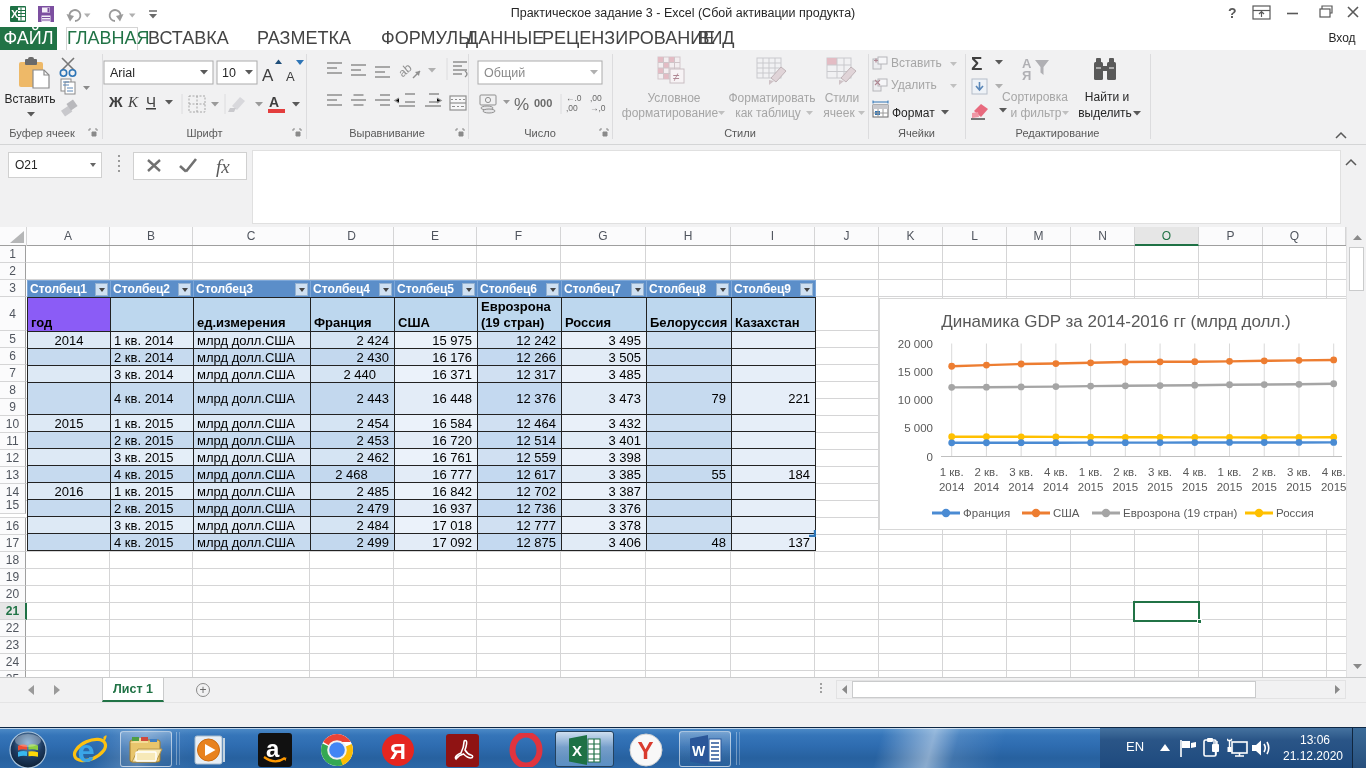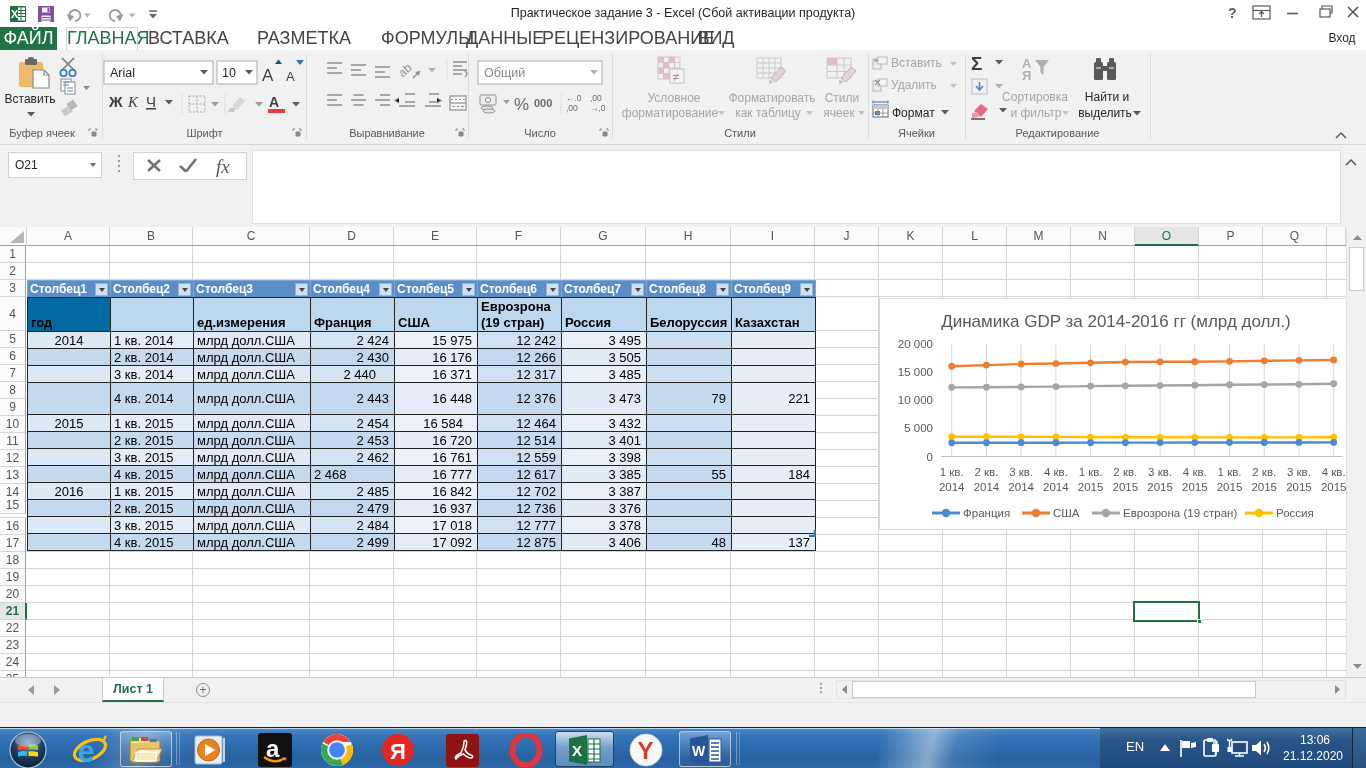--- a/index.html
+++ b/index.html
@@ -533,21 +533,21 @@
               <span style="position:absolute;left:2.5px;top:4px;width:0;height:0;border-left:3.5px solid transparent;border-right:3.5px solid transparent;border-top:4px solid #444"></span>
             </span></td>
           <td style="background:#5b8ec9;position:relative">Столбец8<span style="position:absolute;right:2px;top:2px;width:13px;height:13px;background:#cfe0f1;border:1px solid #96b3d2;display:inline-block">
               <span style="position:absolute;left:2.5px;top:4px;width:0;height:0;border-left:3.5px solid transparent;border-right:3.5px solid transparent;border-top:4px solid #444"></span>
             </span></td>
           <td style="background:#5b8ec9;position:relative">Столбец9<span style="position:absolute;right:2px;top:2px;width:13px;height:13px;background:#cfe0f1;border:1px solid #96b3d2;display:inline-block">
               <span style="position:absolute;left:2.5px;top:4px;width:0;height:0;border-left:3.5px solid transparent;border-right:3.5px solid transparent;border-top:4px solid #444"></span>
             </span></td>
         </tr>
         <tr style="height:34px;font-weight:bold;vertical-align:bottom">
-          <td style="background:#0369a1;line-height:16px;">год</td>
+          <td style="background:#8b5cf6;line-height:16px;">год</td>
           <td style="background:#bdd7ee;line-height:16px;"></td>
           <td style="background:#bdd7ee;line-height:16px;">ед.измерения</td>
           <td style="background:#bdd7ee;line-height:16px;">Франция</td>
           <td style="background:#bdd7ee;line-height:16px;">США</td>
           <td style="background:#bdd7ee;line-height:16px;white-space:normal;">Еврозрона (19 стран)</td>
           <td style="background:#bdd7ee;line-height:16px;">Россия</td>
           <td style="background:#bdd7ee;line-height:16px;">Белоруссия</td>
           <td style="background:#bdd7ee;line-height:16px;">Казахстан</td>
         </tr>
         <tr style="height:17px">
@@ -592,21 +592,21 @@
           <td style="text-align:right;padding-right:5px;background:#c4d9f0">12 376</td>
           <td style="text-align:right;padding-right:5px;background:#e1ebf6">3 473</td>
           <td style="text-align:right;padding-right:5px;background:#c6daef">79</td>
           <td style="text-align:right;padding-right:5px;background:#e6eef8">221</td>
         </tr>
         <tr style="height:17px">
           <td style="text-align:center;background:#dde9f5">2015</td>
           <td style="background:#e4eef8">1 кв. 2015</td>
           <td style="background:#dfeaf6">млрд долл.США</td>
           <td style="text-align:right;padding-right:5px;background:#d5e4f3">2 454</td>
-          <td style="text-align:right;padding-right:14px;background:#ebf2fa">16 584</td>
+          <td style="text-align:right;padding-right:5px;background:#ebf2fa">16 584</td>
           <td style="text-align:right;padding-right:5px;background:#d0e0f2">12 464</td>
           <td style="text-align:right;padding-right:5px;background:#e9f0f9">3 432</td>
           <td style="text-align:right;padding-right:5px;background:#ccdef1"></td>
           <td style="text-align:right;padding-right:5px;background:#e6eef8"></td>
         </tr>
         <tr style="height:17px">
           <td style="text-align:center;background:#c6daef"></td>
           <td style="background:#c6daef">2 кв. 2015</td>
           <td style="background:#c6daef">млрд долл.США</td>
           <td style="text-align:right;padding-right:5px;background:#c3d8ee">2 453</td>
@@ -624,21 +624,21 @@
           <td style="text-align:right;padding-right:5px;background:#ebf2fa">16 761</td>
           <td style="text-align:right;padding-right:5px;background:#d0e0f2">12 559</td>
           <td style="text-align:right;padding-right:5px;background:#e9f0f9">3 398</td>
           <td style="text-align:right;padding-right:5px;background:#ccdef1"></td>
           <td style="text-align:right;padding-right:5px;background:#e6eef8"></td>
         </tr>
         <tr style="height:17px">
           <td style="text-align:center;background:#c6daef"></td>
           <td style="background:#c6daef">4 кв. 2015</td>
           <td style="background:#c6daef">млрд долл.США</td>
-          <td style="text-align:left;padding-right:5px;background:#c3d8ee">2 468</td>
+          <td style="text-align:center;padding-right:5px;background:#c3d8ee">2 468</td>
           <td style="text-align:right;padding-right:5px;background:#e3ecf7">16 777</td>
           <td style="text-align:right;padding-right:5px;background:#c4d9f0">12 617</td>
           <td style="text-align:right;padding-right:5px;background:#e1ebf6">3 385</td>
           <td style="text-align:right;padding-right:5px;background:#c6daef">55</td>
           <td style="text-align:right;padding-right:5px;background:#e6eef8">184</td>
         </tr>
         <tr style="height:17px">
           <td style="text-align:center;background:#dde9f5">2016</td>
           <td style="background:#e4eef8">1 кв. 2015</td>
           <td style="background:#dfeaf6">млрд долл.США</td>

